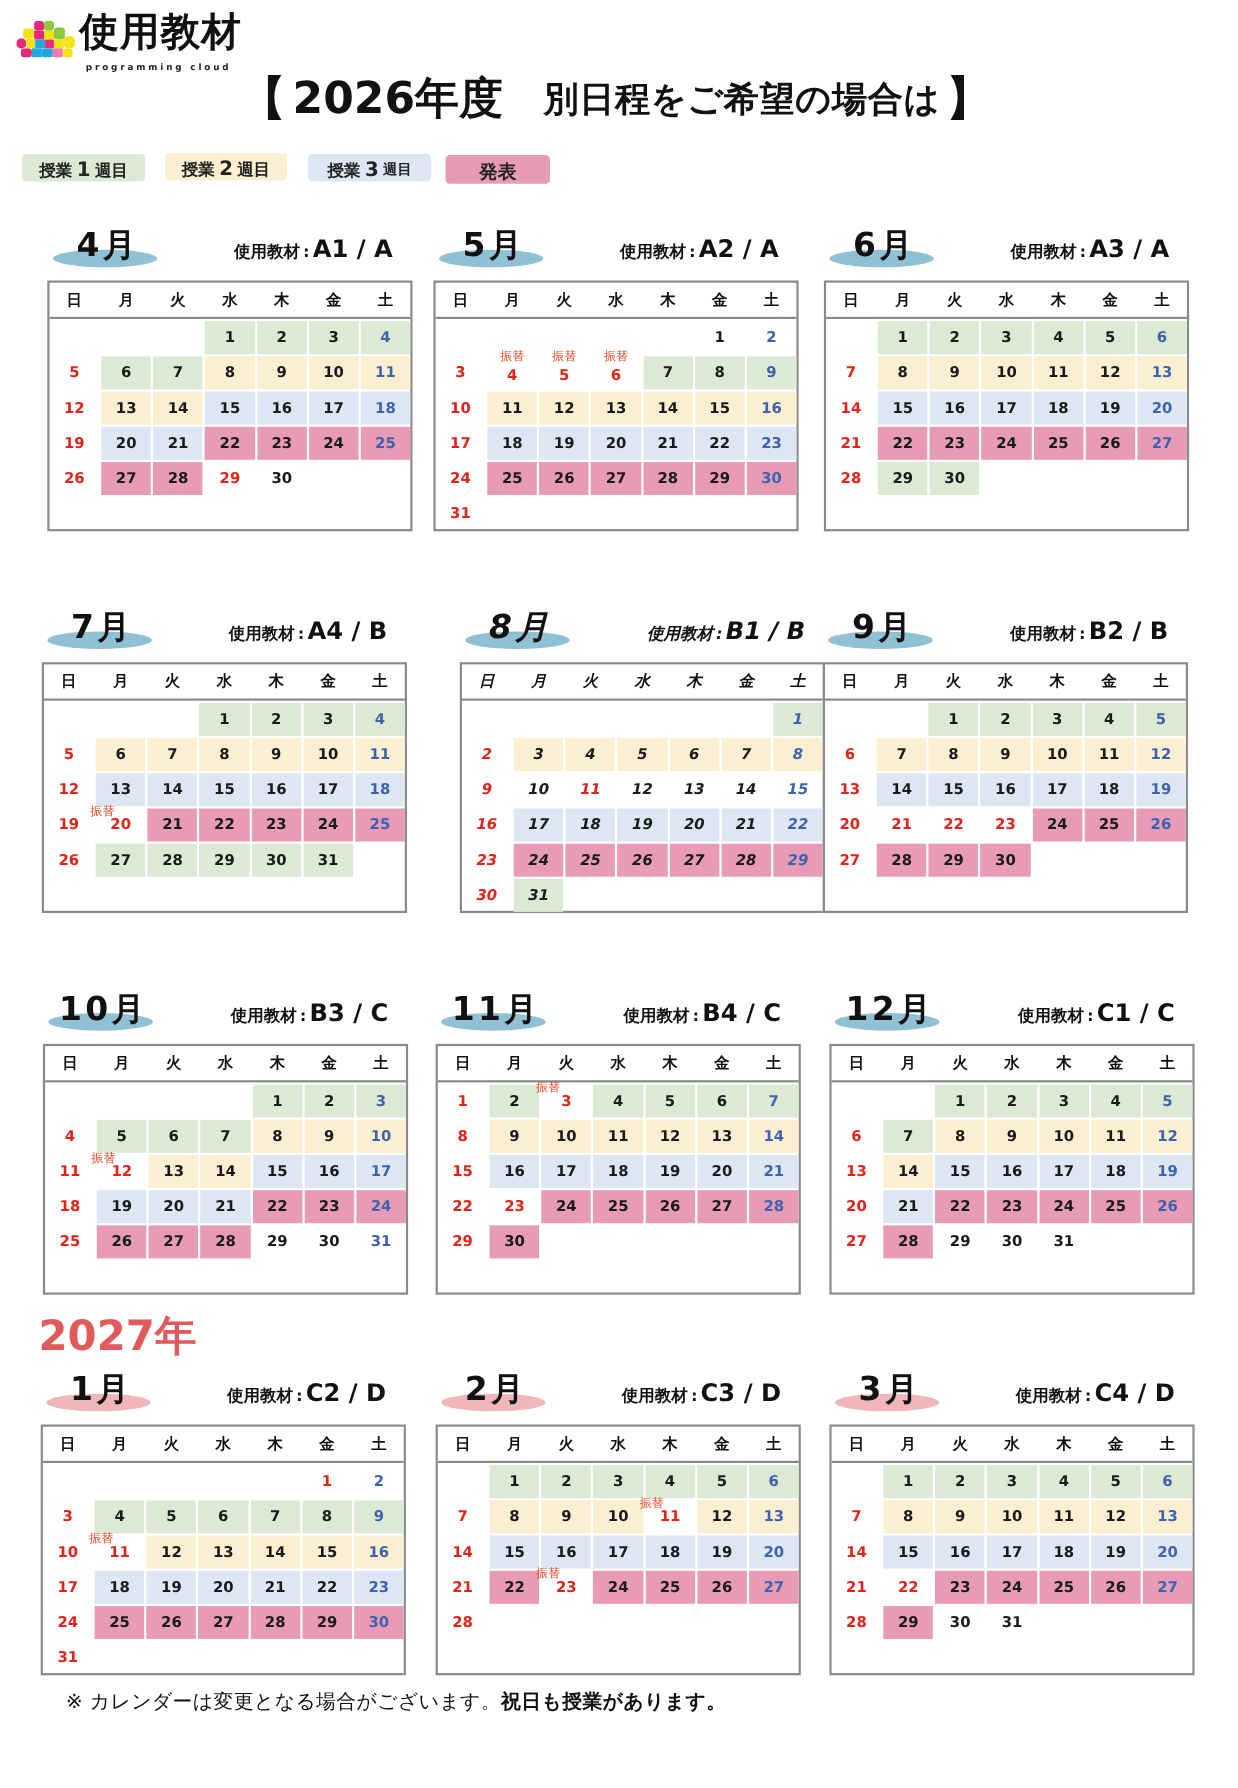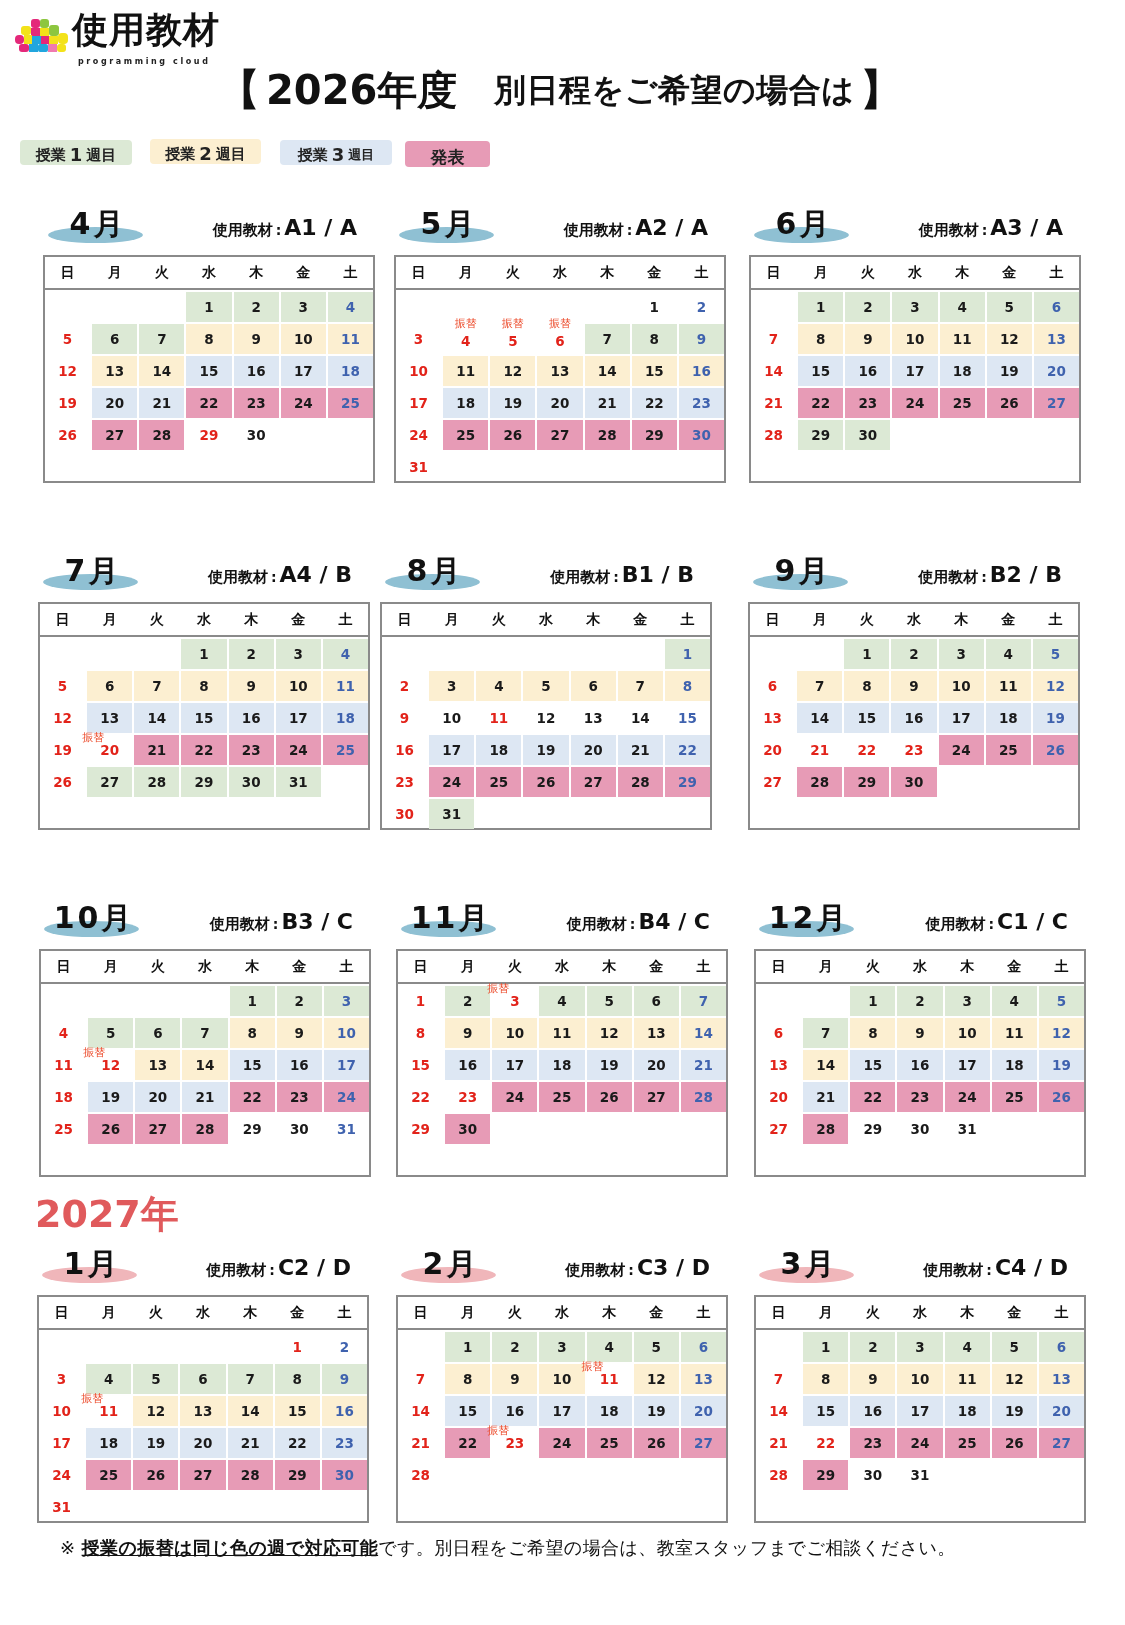--- a/index.html
+++ b/index.html
@@ -26,33 +26,33 @@
   .t-name  { left: 494px; font-size: 32px; letter-spacing: 0.5px; }
   .t-close { left: 860px; font-size: 42px; }
   
   .legend-item {
     position: absolute; border-radius: 4px; display: flex; align-items: center; justify-content: center;
     padding-top: 5px; font-weight: bold; color: #222; white-space: nowrap; line-height: 20px;
   }
   .lg-0 { left: 20px;  top: 140px; width: 112px; height: 25px; }
   .lg-1 { left: 150px; top: 139px; width: 111px; height: 25px; }
   .lg-2 { left: 280px; top: 140px; width: 112px; height: 25px; }
-  .lg-3 { left: 405px; top: 141px; width: 85px;  height: 26px; }
+  .lg-3 { left: 405px; top: 141px; width: 95px;  height: 26px; }
   .lg-pre { font-size: 15px; }
   .lg-num { font-size: 18px; margin: 0 4px; }
   .lg-suf { font-size: 15px; }
   .lg-3 .lg-pre { font-size: 17px; }
   .lg-2 .lg-suf { font-size: 13px; }
   
   .month-block { position: absolute; width: 332px; }
   .pos-0  { left: 43px;  top: 203px; }
   .pos-1  { left: 394px; top: 203px; }
   .pos-2  { left: 749px; top: 203px; }
   .pos-3  { left: 38px;  top: 550px; }
-  .pos-4  { left: 380px; top: 550px; }
+  .pos-4  { left: 418px; top: 550px; font-style: italic; }
   .pos-5  { left: 748px; top: 550px; }
   .pos-6  { left: 39px;  top: 897px; }
   .pos-7  { left: 396px; top: 897px; }
   .pos-8  { left: 754px; top: 897px; }
   .pos-9  { left: 37px;  top: 1243px; }
   .pos-10 { left: 396px; top: 1243px; }
   .pos-11 { left: 754px; top: 1243px; }
   .month-head { position: relative; height: 52px; }
   .ellipse { position: absolute; left: 5px; top: 24px; width: 95px; height: 16px; border-radius: 50%; }
   .month-label {
@@ -874,15 +874,15 @@
         </div>
       </div>
     </section>
   </div>
 
 <div class="year-2027" style="color: rgb(224, 90, 92);">2027年</div>
 
 <div class="footer">
   <p>
     <span>※</span>
-    <b><u>授業の振替は同じ色の週で対応可能</u></b><span>です。別日程をご希望の場合は、教室スタッフまでご相談ください。</span>
+    <span>カレンダーは変更となる場合がございます。</span><b>祝日も授業があります。</b>
   </p>
 </div>
 
 </body></html>

